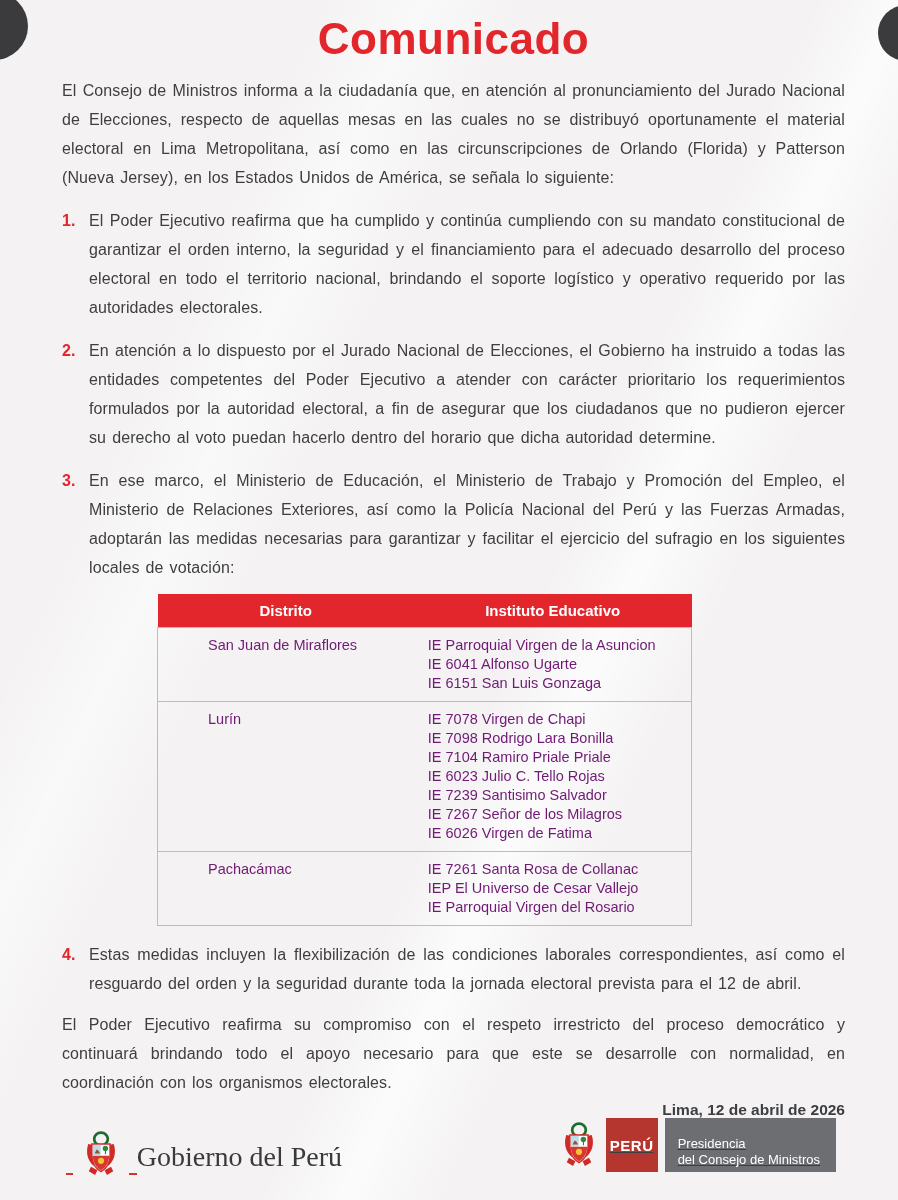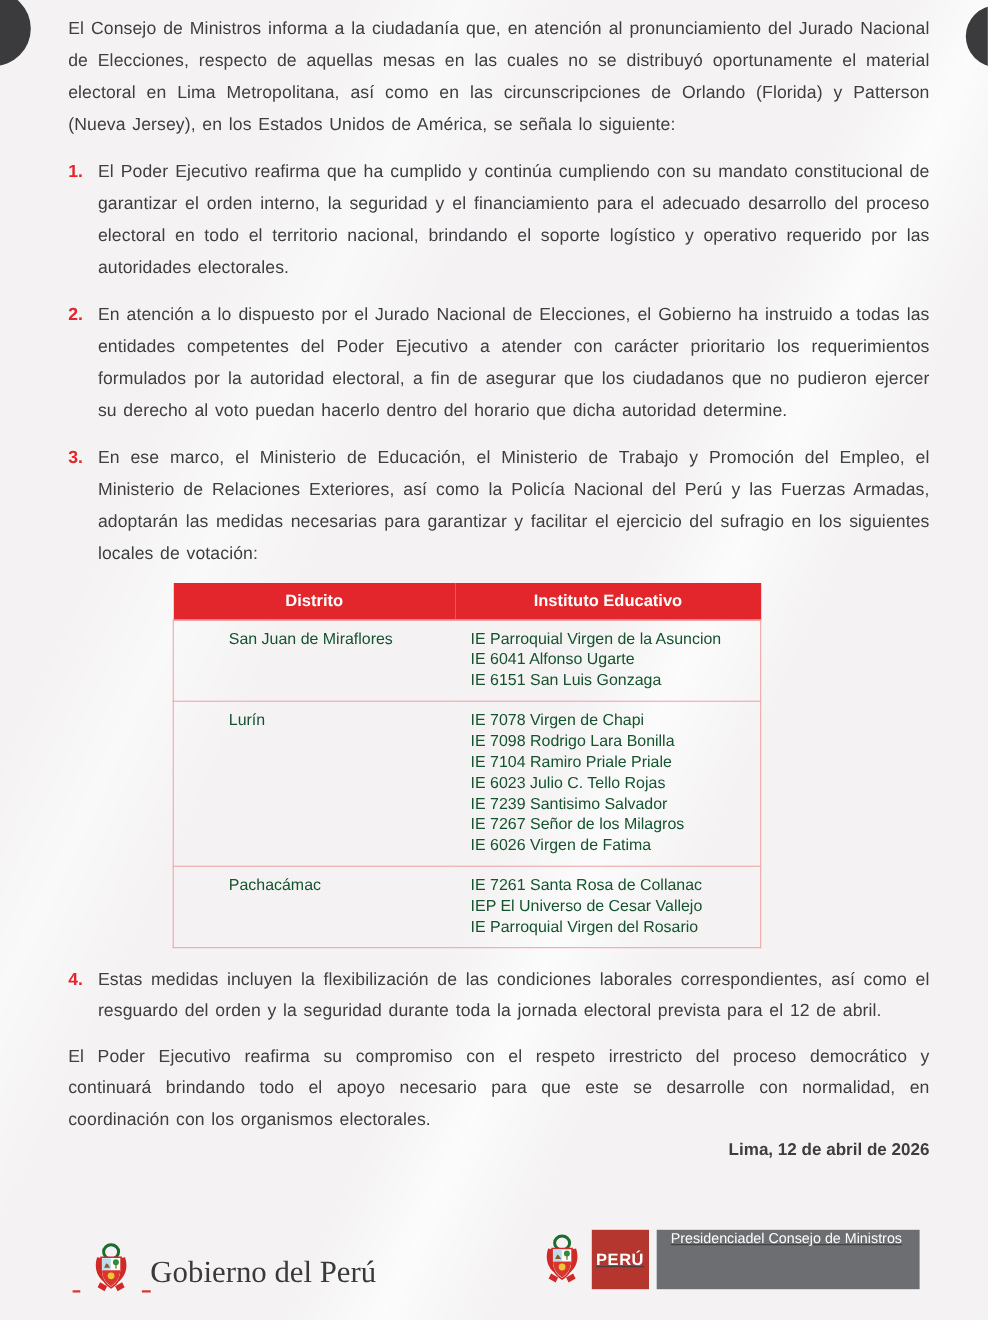--- a/index.html
+++ b/index.html
@@ -74,21 +74,21 @@
     padding:8px 4px;
     text-align:center;
   }
   th.col-district{width:48%;}
   tbody td{
     border:1.5px solid var(--border-pink);
     font-size:14.5px;
     line-height:19px;
     padding:8px 6px 8px 0;
     vertical-align:top;
-    color:#14532d;
+    color:#701a75;
   }
   td.td-district{padding-left:50px;border-right:none;}
   td.td-institutes{white-space:pre-line;padding-left:14px;border-left:none;}
 
   .closing{}
   .date-line{
     margin-top:4px;
     text-align:right;
     font-weight:700;
     font-size:15.5px;
@@ -121,33 +121,34 @@
     width:52px;height:54px;
     background:var(--brand-red);
     color:#fff;
     display:flex;align-items:center;justify-content:center;
     font-weight:700;font-size:15px;letter-spacing:.5px;
   }
   .pcm-gray{
     height:54px;
     background:var(--gray-box);
     color:#fff;
-    display:flex;justify-content:center;
-    padding:0 16px 0 13px;
+    display:flex;flex-direction:column;justify-content:center;
+    padding:13px 16px 0 13px;
     font-size:13px;line-height:16px;
   }
 </style>
 </head>
 <body>
 
 <div class="corner-dot tl"></div>
 <div class="corner-dot tr"></div>
 
 <div class="content">
 
+  <h1 class="title">Comunicado</h1>
 
   <p class="para">El Consejo de Ministros informa a la ciudadanía que, en atención al pronunciamiento del Jurado Nacional de Elecciones, respecto de aquellas mesas en las cuales no se distribuyó oportunamente el material electoral en Lima Metropolitana, así como en las circunscripciones de Orlando (Florida) y Patterson (Nueva Jersey), en los Estados Unidos de América, se señala lo siguiente:</p>
 
   <div class="item">
     <span class="num">1.</span>
     <p class="item-text">El Poder Ejecutivo reafirma que ha cumplido y continúa cumpliendo con su mandato constitucional de garantizar el orden interno, la seguridad y el financiamiento para el adecuado desarrollo del proceso electoral en todo el territorio nacional, brindando el soporte logístico y operativo requerido por las autoridades electorales.</p>
   </div>
 
   <div class="item">
     <span class="num">2.</span>

